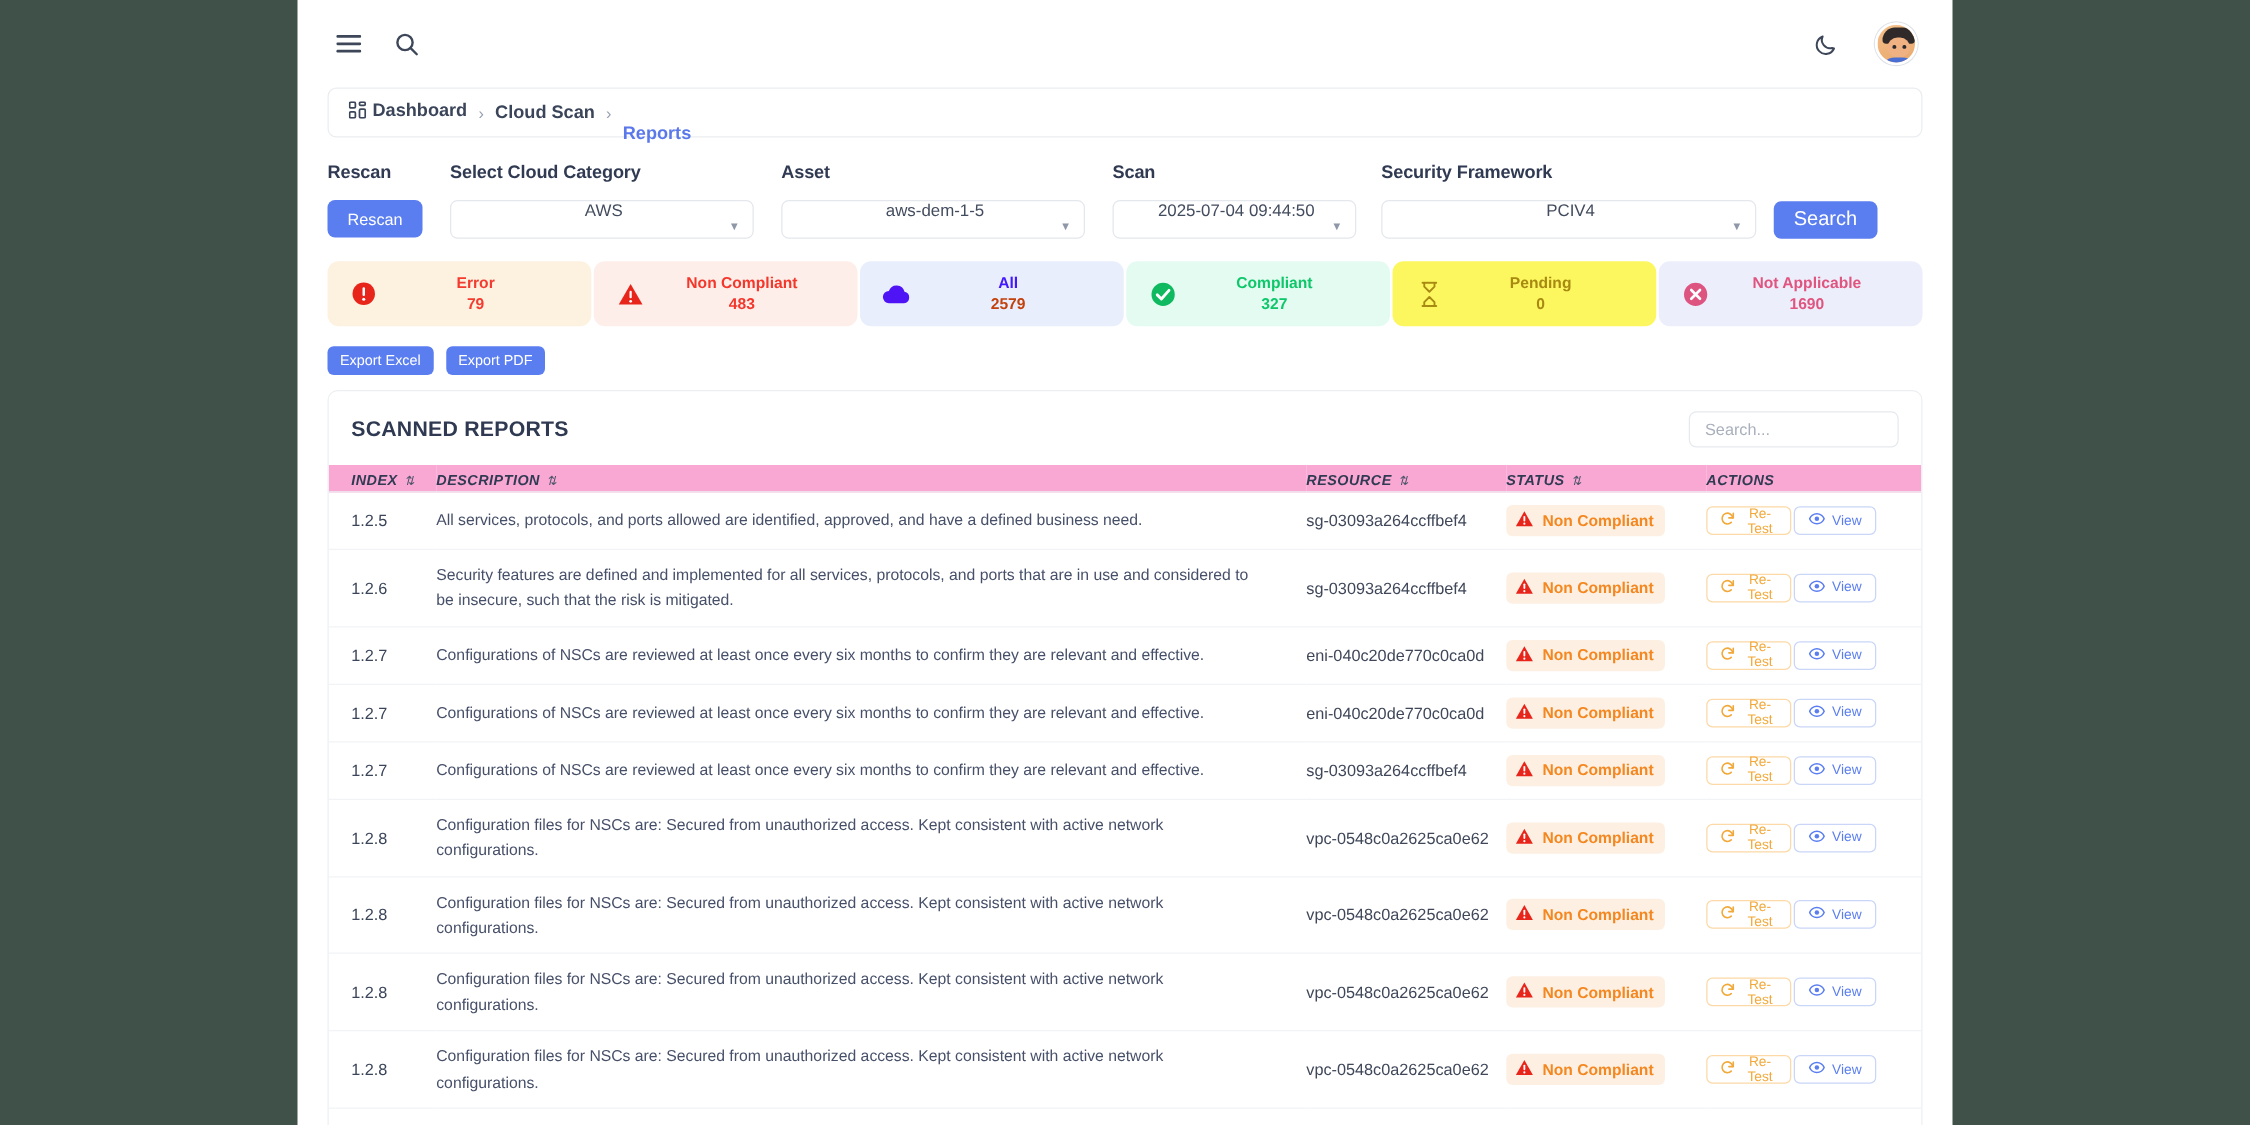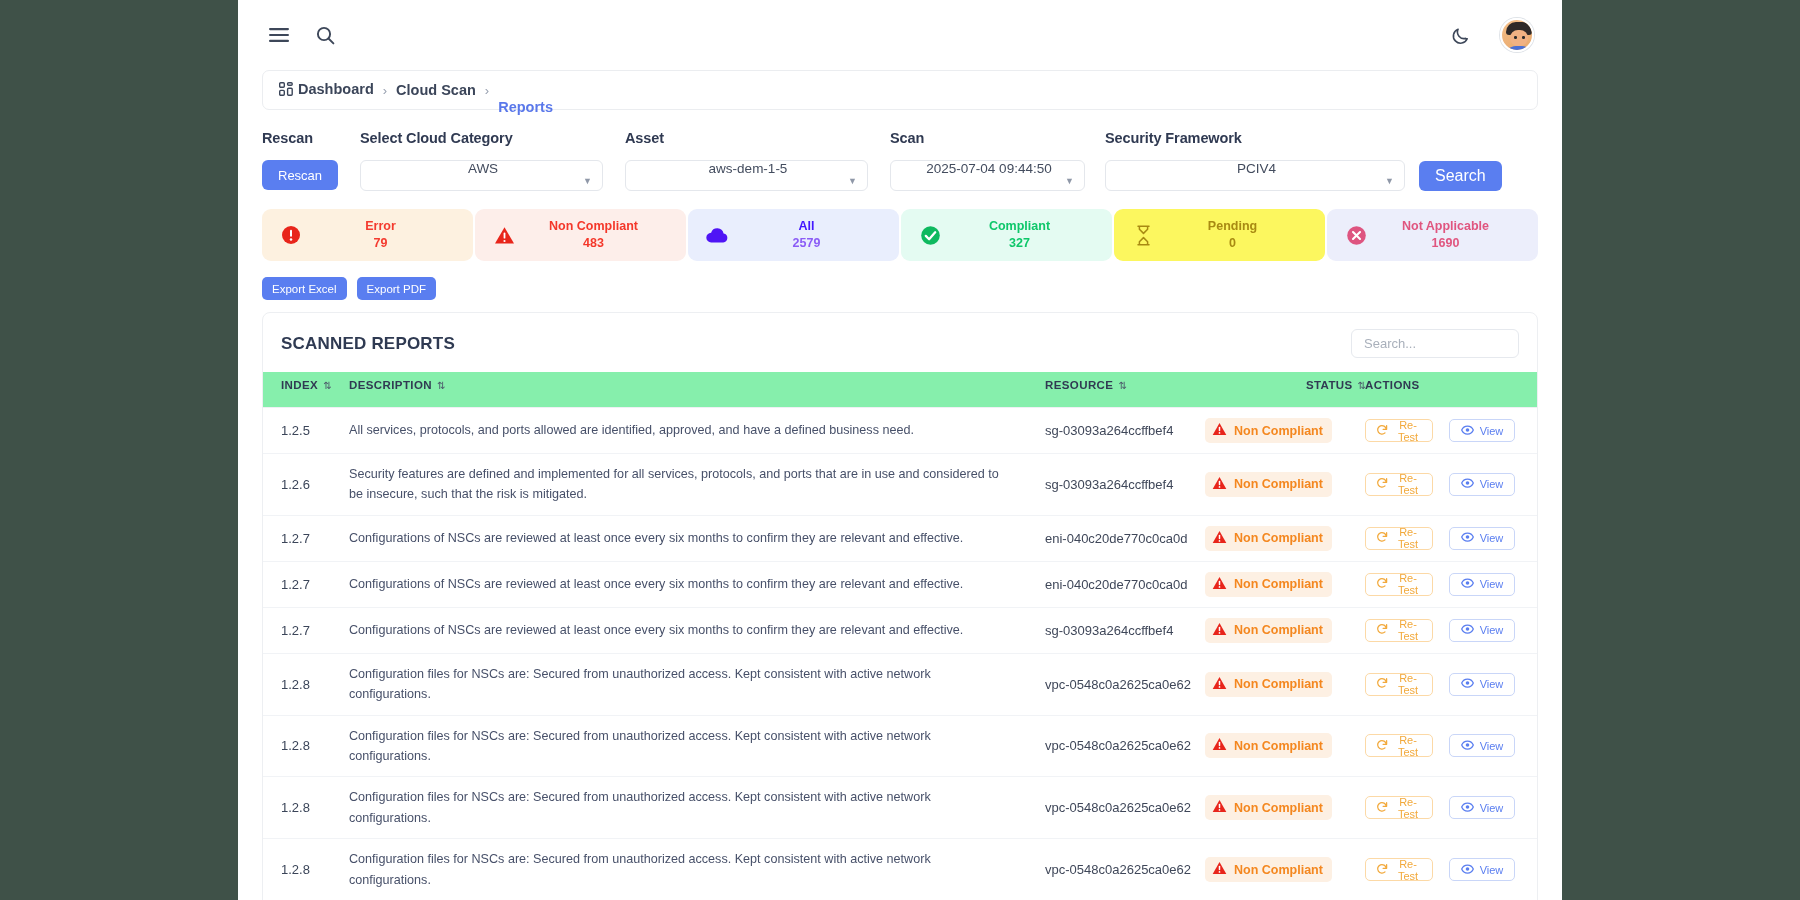--- a/index.html
+++ b/index.html
@@ -88,43 +88,44 @@
   .panel-head { display:flex; align-items:center; padding:16px 18px 14px 18px; }
   .panel-title { font-size:17px; font-weight:700; color:#2f3a52; letter-spacing:0.2px; }
   .tsearch {
     margin-left:auto; width:168px; height:29px; border:1px solid #e6e9ee; border-radius:6px;
     padding:0 12px; font-size:13px; color:#5a6271; font-family:inherit; background:#fff;
   }
   .tsearch::placeholder { color:#a9b0bb; }
 
   table { width:100%; border-collapse:collapse; }
   thead th {
-    background:#86efac; text-align:left; font-size:11.5px; font-weight:700;
-    color:#303a52; letter-spacing:0.4px; padding:7px 0 16px 0;
+    background:#f9a8d4; text-align:left; font-size:11.5px; font-weight:700;
+    color:#303a52; letter-spacing:0.4px; padding:7px 0 2px 0;
     border-bottom:1px solid #eef0f3;
+    font-style:italic;
   }
   th .sort { color:#4a5468; font-size:10px; font-weight:400; margin-left:5px; letter-spacing:-1px; }
   .c-index { width:86px; padding-left:18px !important; }
   .c-desc  { }
   .c-res   { width:160px; }
-  .c-status{ width:160px;text-align:right; }
+  .c-status{ width:160px; }
   .c-act   { width:172px; }
 
   tbody td { border-bottom:1px solid #f1f3f6; padding:10px 0; vertical-align:middle; font-size:12.5px; }
   tbody tr:last-child td { border-bottom:1px solid #f1f3f6; }
   td.index { padding-left:18px; font-size:13px; color:#3b4559; }
   td.desc { color:#475069; line-height:1.62; padding-right:34px; font-size:12.6px;margin-left:44px; }
   td.res { color:#3f4759; font-size:13px; }
 
   .badge {
     display:inline-flex; align-items:center; gap:7px;
     background:#fdf0e3; border-radius:5px; padding:4px 9px 4px 7px;
     color:#f4871f; font-weight:700; font-size:12.5px;
   }
-  .acts { display:flex; gap:16px; }
+  .acts { display:flex; gap:2px; }
   .btn-retest, .btn-view {
     display:inline-flex; align-items:center; justify-content:center; gap:6px;
     height:23px; border-radius:5px; font-size:11px; background:#fff;
     cursor:pointer; font-family:inherit; padding:0 10px;
   }
   .btn-retest { border:1px solid #fcd9a6; color:#f2a93b; width:68px; }
   .btn-view   { border:1px solid #c9d6f8; color:#5a7ef0; width:66px; }
 </style>
 </head>
 <body>
@@ -253,21 +254,21 @@
     </div>
 
     <div class="stat" style="background:#e9eefd">
       <div class="ico">
         <svg width="24" height="17" viewBox="0 0 24 17" aria-hidden="true">
           <path d="M6.2 15.5h12a4.6 4.6 0 0 0 .4-9.1 6.5 6.5 0 0 0-12.5-.6A4.3 4.3 0 0 0 6.2 15.5z" fill="#4f14f5"></path>
         </svg>
       </div>
       <div class="txt">
         <div class="t1" style="color:#4318ff">All</div>
-        <div class="t2" style="color:#8b5cf6">2579</div>
+        <div class="t2" style="color:#c2410c">2579</div>
       </div>
     </div>
 
     <div class="stat" style="background:#e4fbf2">
       <div class="ico">
         <svg width="21" height="21" viewBox="0 0 21 21" aria-hidden="true">
           <circle cx="10.5" cy="10.5" r="9.3" fill="#0eb95f"></circle>
           <path d="M5.8 10.9l3.3 3.3 6.1-6.9" fill="none" stroke="#fff" stroke-width="2.3" stroke-linecap="round" stroke-linejoin="round"></path>
         </svg>
       </div>

